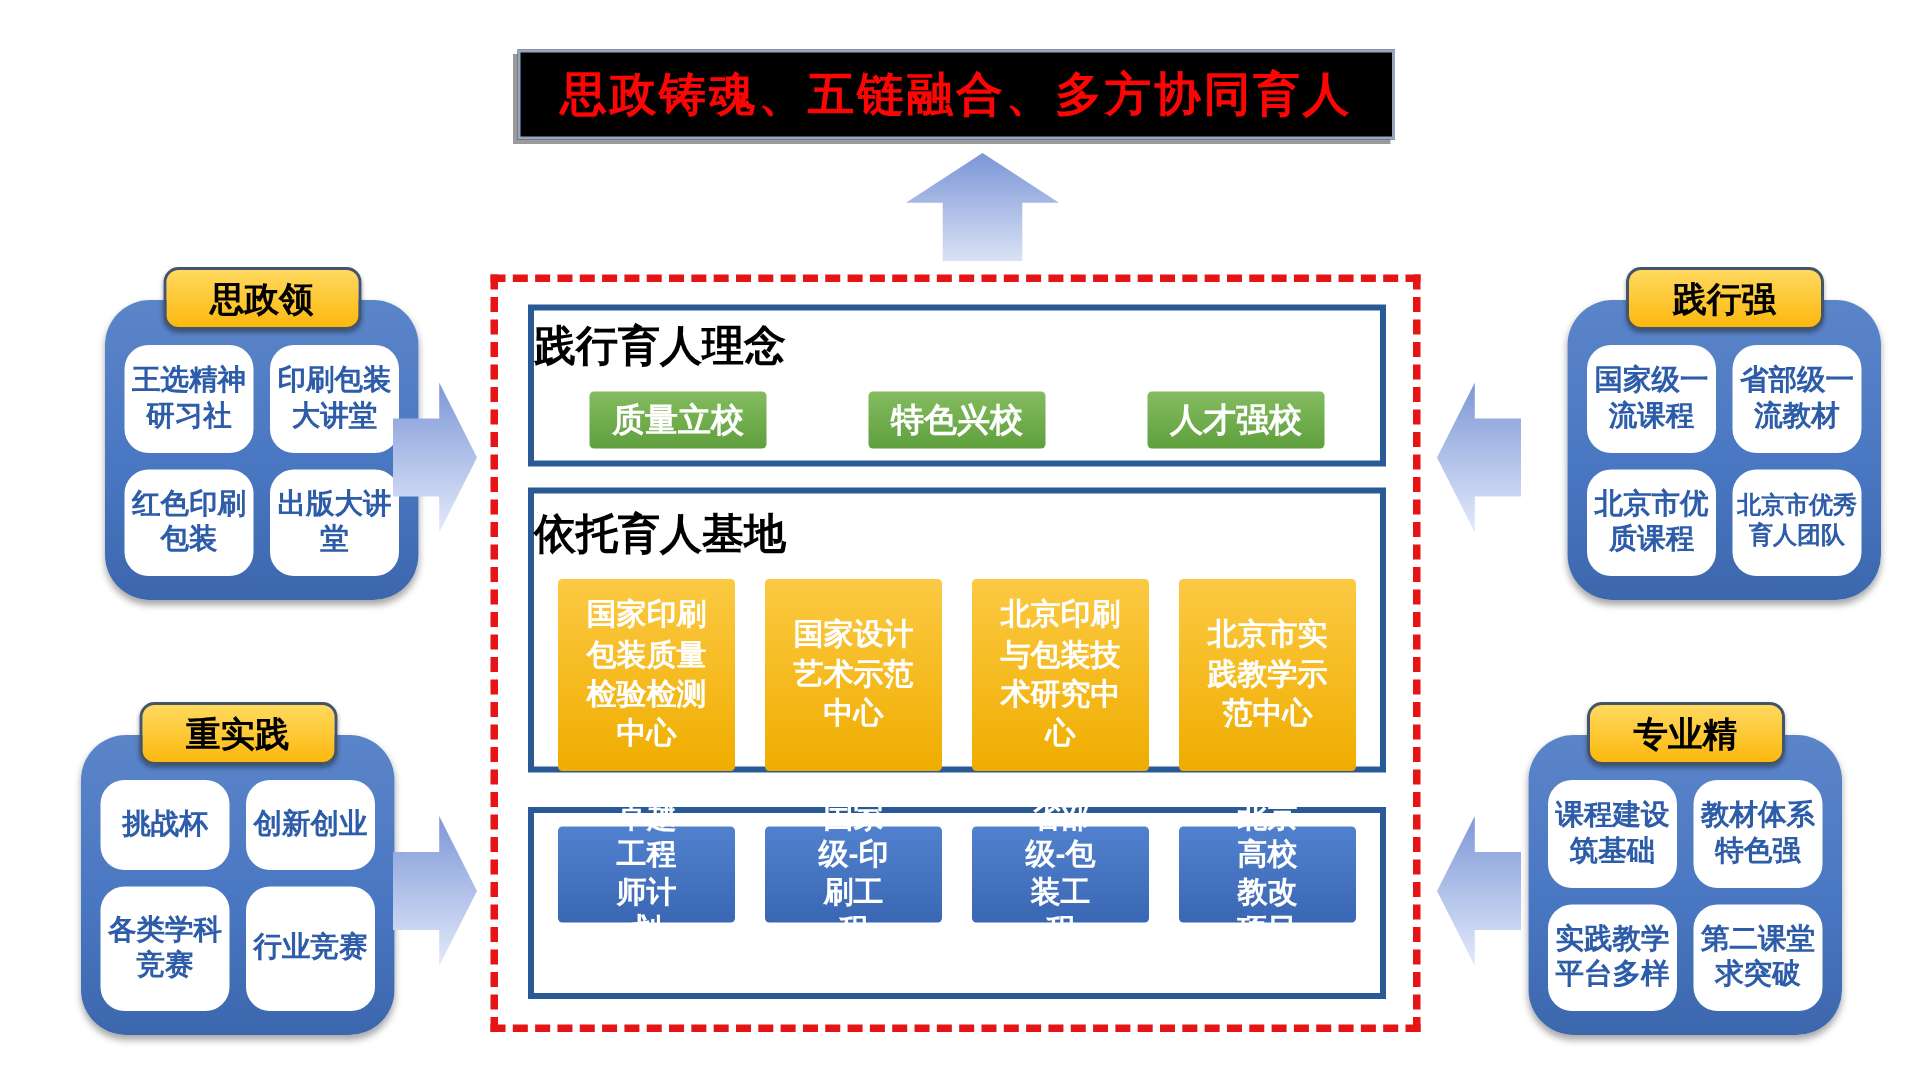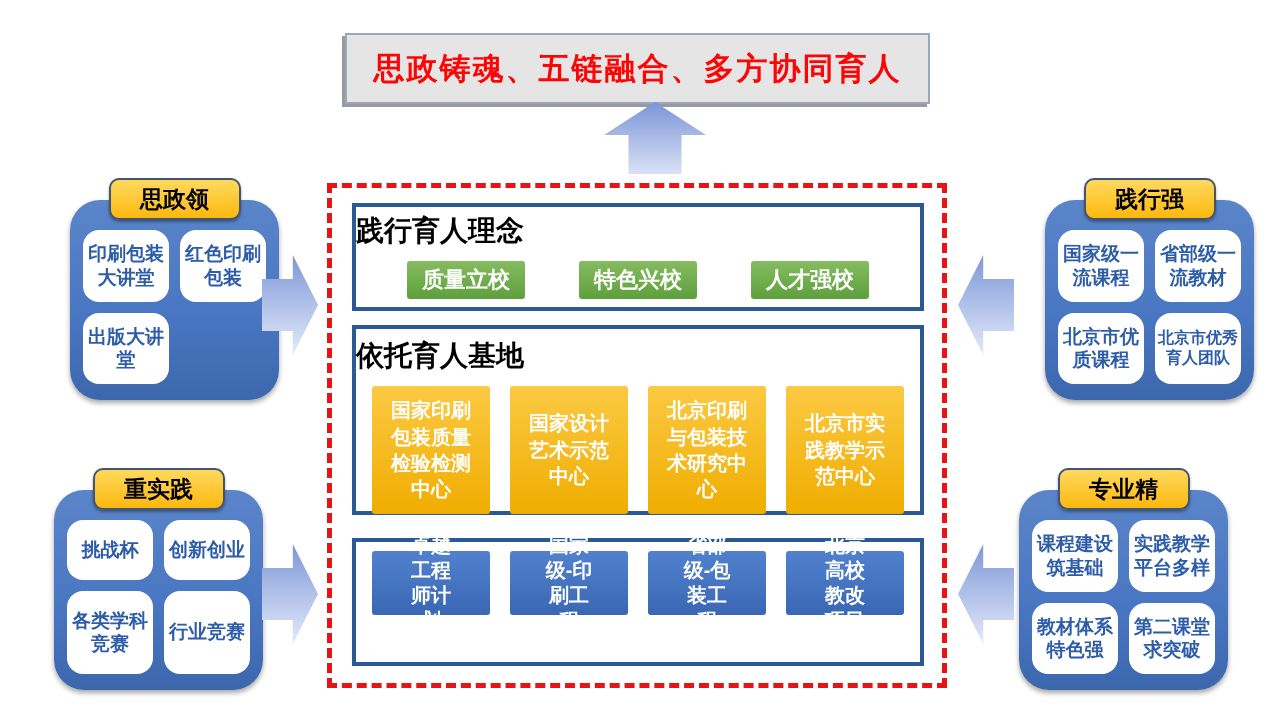--- a/index.html
+++ b/index.html
@@ -3,22 +3,22 @@
 <meta charset="utf-8">
 <style>
   * { box-sizing: border-box; margin: 0; padding: 0; }
   body { background:#ffffff; }
   .stage {
     position: relative; width: 1280px; height: 720px; background: #ffffff;
     font-family: "Liberation Sans", sans-serif; font-weight: bold; overflow: hidden;
   }
   
   .banner {
-    position: absolute; left: 345px; top: 33px; width: 585px; height: 71px;
-    background: #e5e5e5; border: 2px solid #97a6c2;
+    position: absolute; left: 345px; top: 33px; width: 585px; height: 60px;
+    background: #000000; border: 2px solid #97a6c2;
     box-shadow: -3px 3px 0 rgba(100,100,100,.65);
     display: flex; align-items: center; justify-content: center;
   }
   .banner-text { color: #fe0505; font-size: 31px; letter-spacing: 2px; white-space: nowrap; }
 
   
   .arrow-up {
     position: absolute; left: 604px; top: 102px; width: 102px; height: 72px;
     background: linear-gradient(to bottom, #7b95d6, #d9e2f6);
     clip-path: polygon(50% 0, 100% 46%, 76% 46%, 76% 100%, 24% 100%, 24% 46%, 0 46%);
@@ -47,21 +47,21 @@
     border-radius: 3px; color: #fff; display: flex; align-items: center; justify-content: center;
     text-align: center; flex: 0 0 auto;
   }
   .chip.green { width: 118px; height: 38px; font-size: 22px; background: linear-gradient(#84bc5f, #5f9f3d); }
   .chip.gold  { width: 118px; height: 128px; font-size: 20px; line-height: 1.32; padding: 0 13px;
                 background: linear-gradient(#fbc943, #f0ad00); }
   .chip.blue  { width: 118px; height: 64px; font-size: 20px; line-height: 1.25; padding: 0 30px;
                 background: linear-gradient(#5181ce, #3a67b3); }
   .panel.p1 { top: 203px; height: 108px; }
   .panel.p1 .panel-title { margin-top: 5px; }
-  .panel.p1 .chip-row { margin-top: 11px; padding: 0 51px; }
+  .panel.p1 .chip-row { margin-top: 11px; padding: 0 37px; }
   .panel.p2 { top: 325px; height: 190px; }
   .panel.p2 .panel-title { margin-top: 8px; }
   .panel.p2 .chip-row { margin-top: 11px; }
   .panel.p3 { top: 538px; height: 128px; }
   .panel.p3 .panel-title { margin-top: 5px; }
   .panel.p3 .chip-row { margin-top: 9px; }
 
   
   .group {
     position: absolute; width: 209px; height: 200px; border-radius: 30px;
@@ -132,20 +132,21 @@
       <div class="chip blue">卓越工程师计划</div>
       <div class="chip blue">国家级-印刷工程</div>
       <div class="chip blue">省部级-包装工程</div>
       <div class="chip blue">北京高校教改项目</div>
     </div>
   </section>
 
   <div class="group lt">
     <div class="group-tab">思政领</div>
     <div class="group-grid">
+      <div class="cell">王选精神研习社</div>
       <div class="cell">印刷包装大讲堂</div>
       <div class="cell">红色印刷包装</div>
       <div class="cell">出版大讲堂</div>
     </div>
   </div>
 
   <div class="group lb">
     <div class="group-tab">重实践</div>
     <div class="group-grid">
       <div class="cell">挑战杯</div>
@@ -162,22 +163,22 @@
       <div class="cell">省部级一流教材</div>
       <div class="cell">北京市优质课程</div>
       <div class="cell small">北京市优秀育人团队</div>
     </div>
   </div>
 
   <div class="group rb">
     <div class="group-tab">专业精</div>
     <div class="group-grid">
       <div class="cell">课程建设筑基础</div>
+      <div class="cell">教材体系特色强</div>
       <div class="cell">实践教学平台多样</div>
-      <div class="cell">教材体系特色强</div>
       <div class="cell">第二课堂求突破</div>
     </div>
   </div>
 
   <div class="side-arrow point-right a-lt"></div>
   <div class="side-arrow point-right a-lb"></div>
   <div class="side-arrow point-left a-rt"></div>
   <div class="side-arrow point-left a-rb"></div>
 
 </div>

